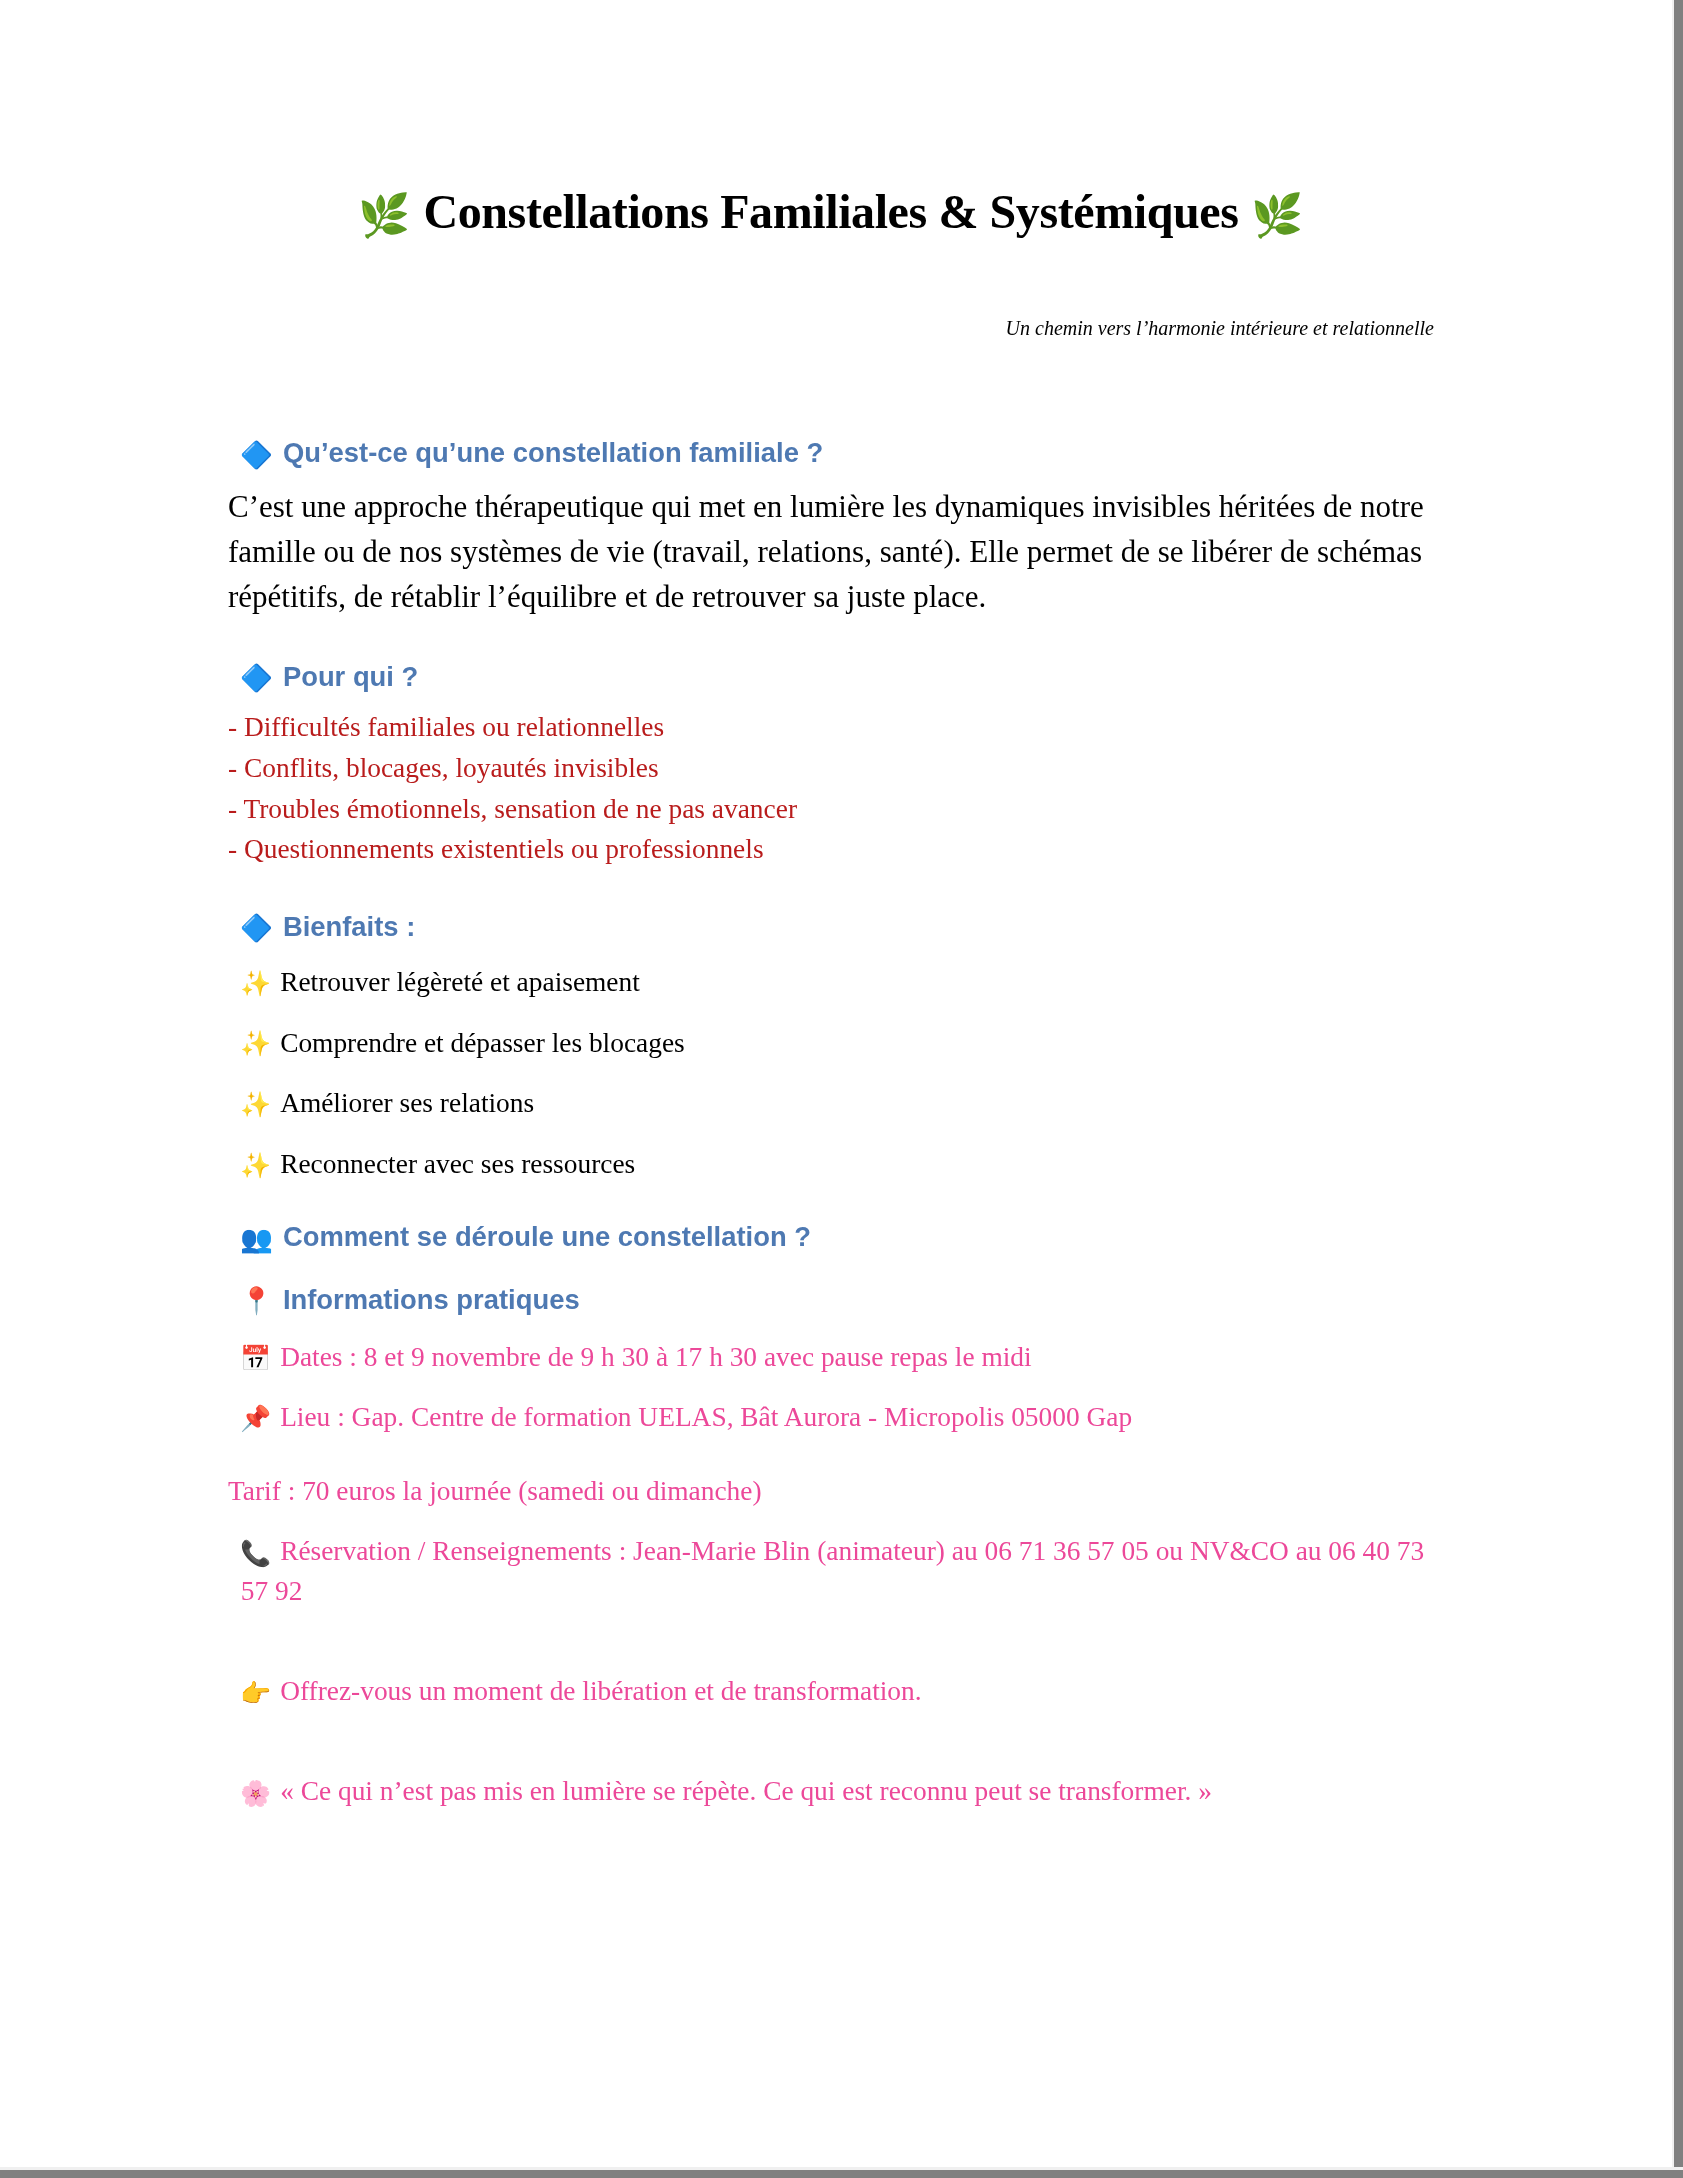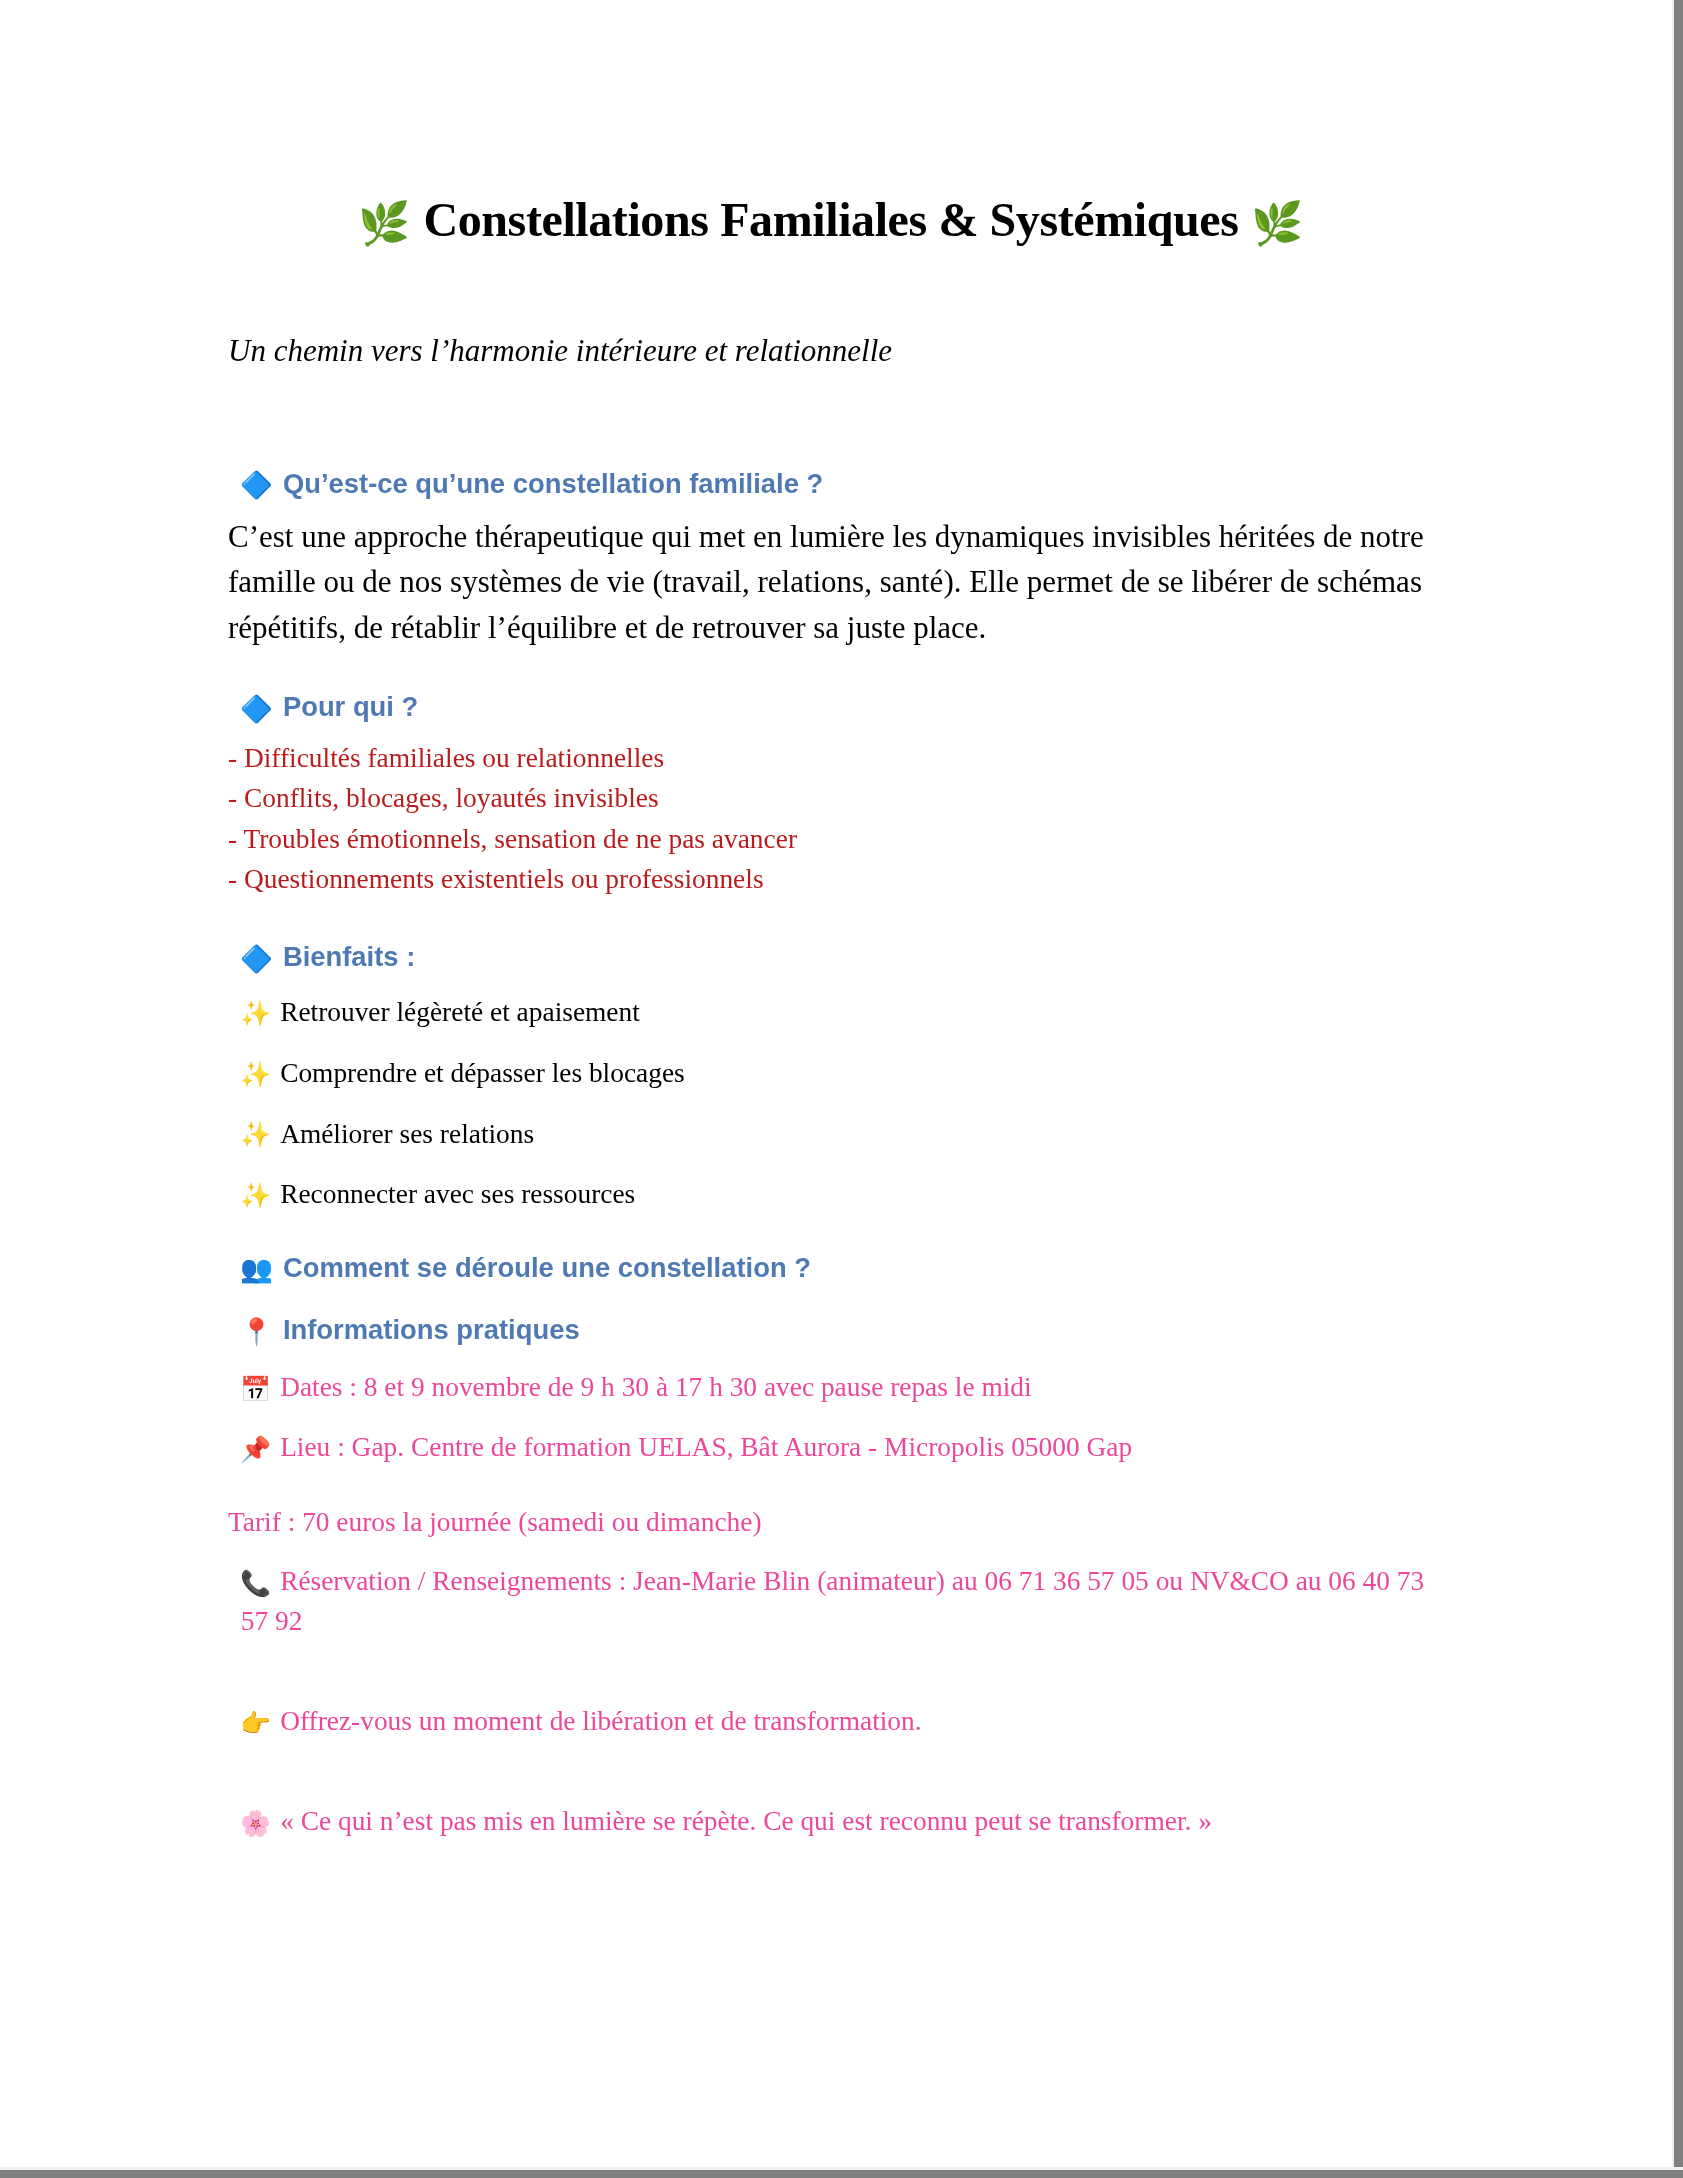--- a/index.html
+++ b/index.html
@@ -71,39 +71,39 @@
   }
 
   
   .doc-title {
     text-align: center;
     font-family: "Liberation Serif", "DejaVu Serif", serif;
     font-weight: bold;
     font-size: 48px;
     letter-spacing: -0.4px;
     color: #000000;
-    margin: 12px;
+    margin: 4px;
     padding-top: 181px;
     line-height: 1.12;
     white-space: nowrap;
   }
   .doc-title .emoji {
     font-size: 42px;
     vertical-align: -1.8px;
   }
   .doc-title .title-text {
     padding: 0 12.8px;
   }
 
   
   .doc-subtitle {
-    text-align: left;
+    text-align: right;
     font-family: "Liberation Serif", "DejaVu Serif", serif;
     font-style: italic;
-    font-size: 31px;
+    font-size: 20px;
     color: #000000;
     margin: 0;
     padding-top: 71px;
     line-height: 1.3;
   }
 
   
   .section {
     padding-left: 0;
   }

